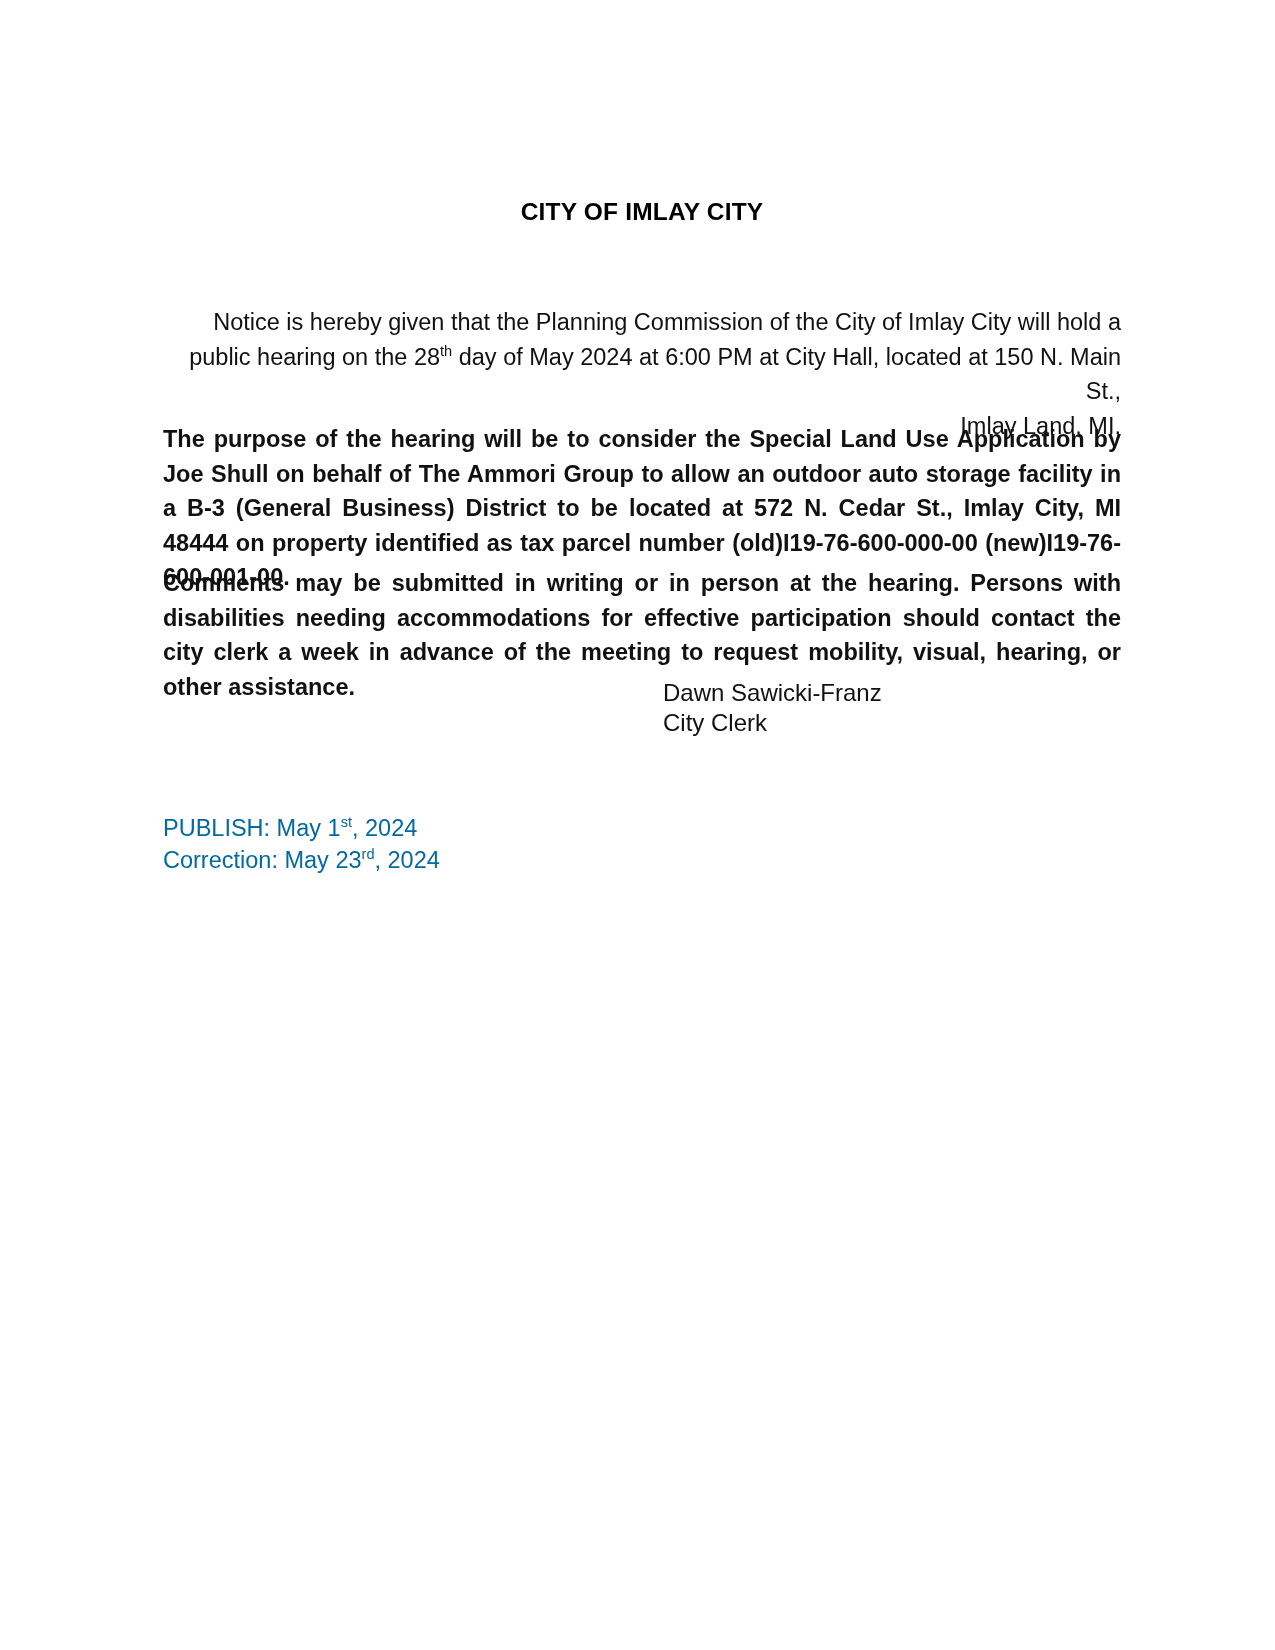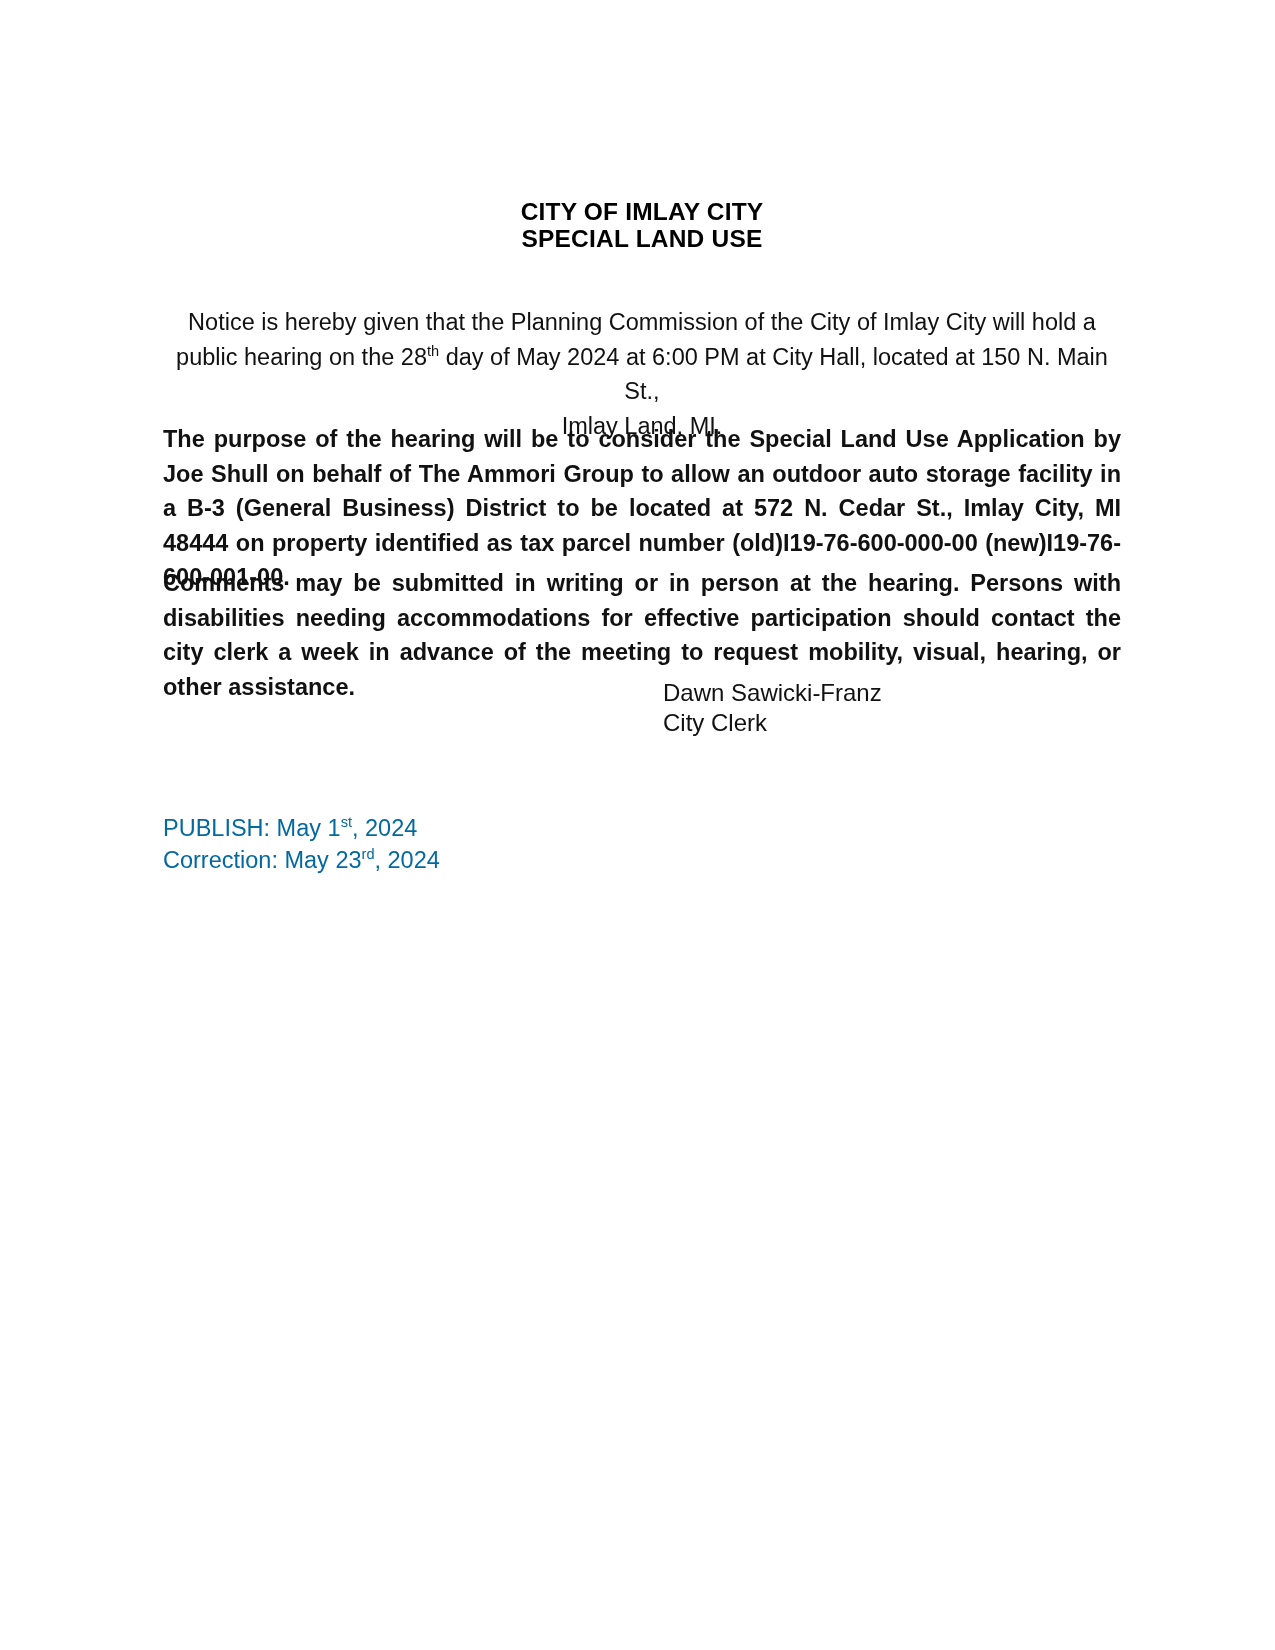--- a/index.html
+++ b/index.html
@@ -55,21 +55,21 @@
   }
   .para {
     margin: 0;
   }
   .para.justify {
     text-align: justify;
     text-align-last: left;
     font-weight: bold;
   }
   .para.plain {
-    text-align: center;
+    text-align: right;
   }
   sup {
     font-size: 0.62em;
     vertical-align: super;
     line-height: 0;
   }
 
   #para1 { top: 297px; }
   #para2 { top: 414px; }
   #para3 { top: 558px; }
@@ -98,21 +98,20 @@
   }
   .publish div { white-space: nowrap; }
 </style>
 </head>
 <body>
 
 <div class="page">
 
   <div class="heading">
     <div>CITY OF IMLAY CITY</div>
-    <div>SPECIAL LAND USE</div>
   </div>
 
   <div class="body-block" id="para1">
     <p class="para plain"><span>Notice is hereby given that the Planning Commission of the City of Imlay City will hold a public hearing on the 28</span><sup>th</sup><span> day of May 2024 at 6:00 PM at City Hall, located at 150 N. Main St.,</span><br><span> Imlay Land, MI.</span></p>
   </div>
 
   <div class="body-block" id="para2">
     <p class="para justify">The purpose of the hearing will be to consider the Special Land Use Application by Joe Shull on behalf of The Ammori Group to allow an outdoor auto storage facility in a B-3 (General Business) District to be located at 572 N. Cedar St., Imlay City, MI 48444 on property identified as tax parcel number (old)I19-76-600-000-00 (new)I19-76-600-001-00.</p>
   </div>
 

